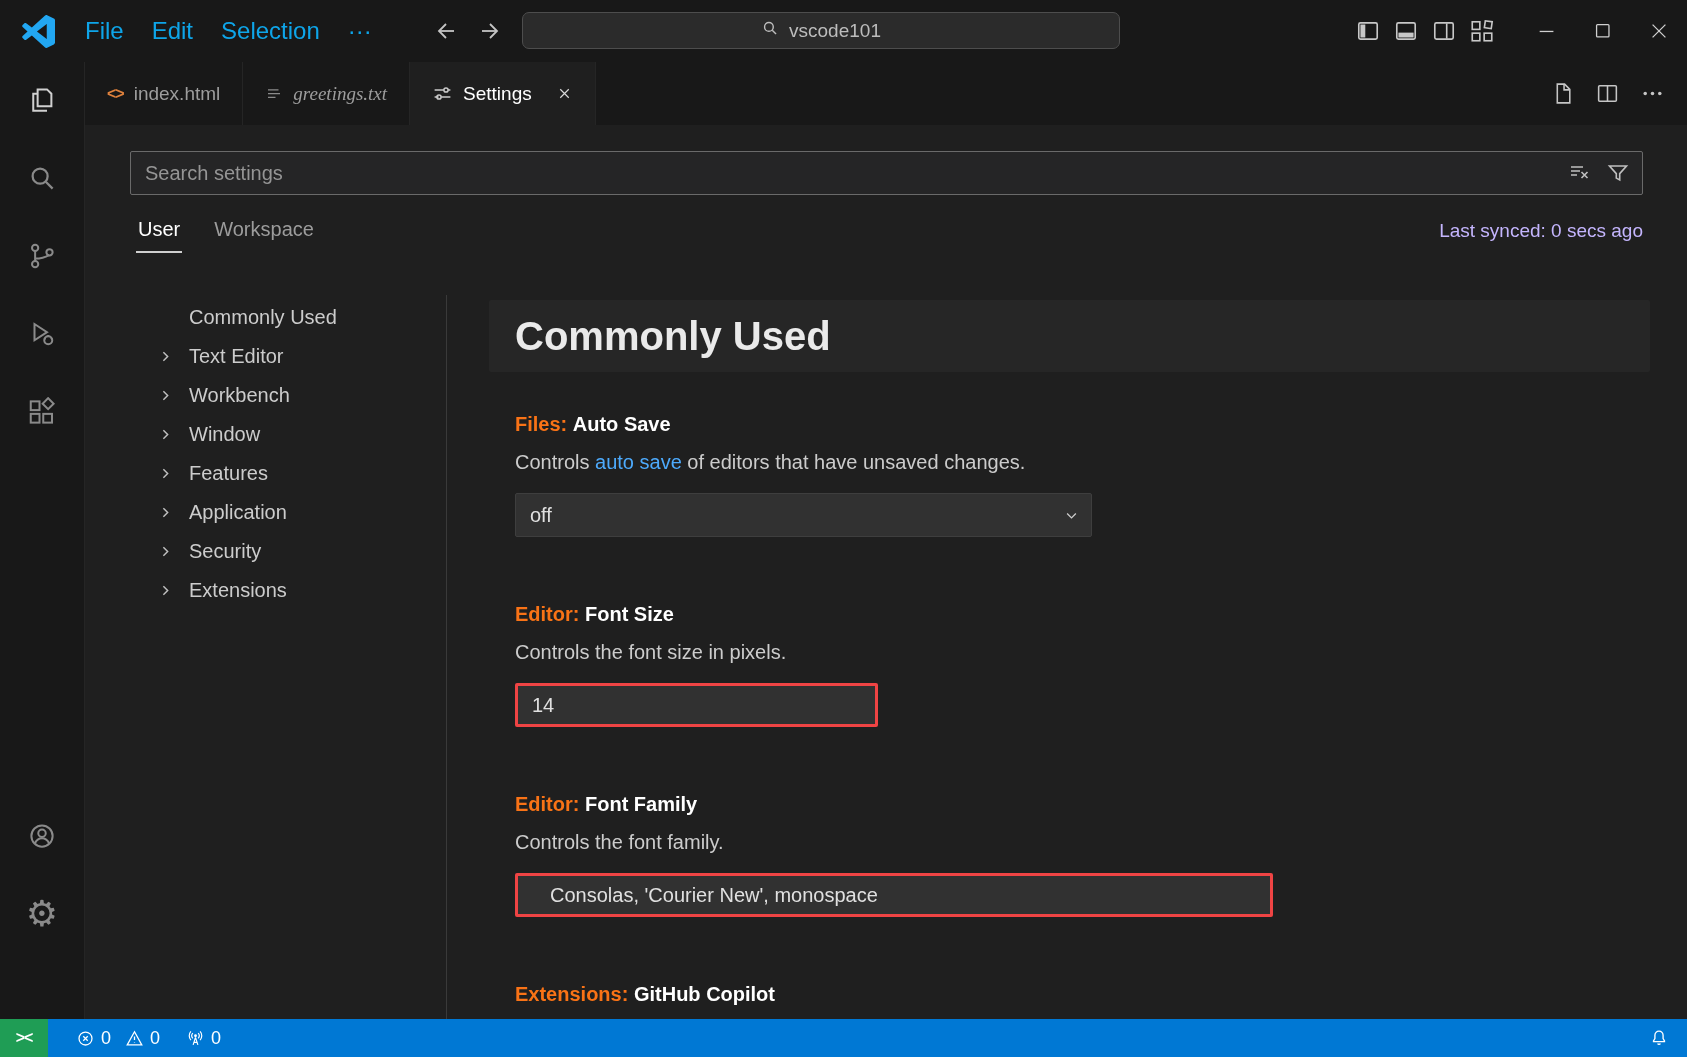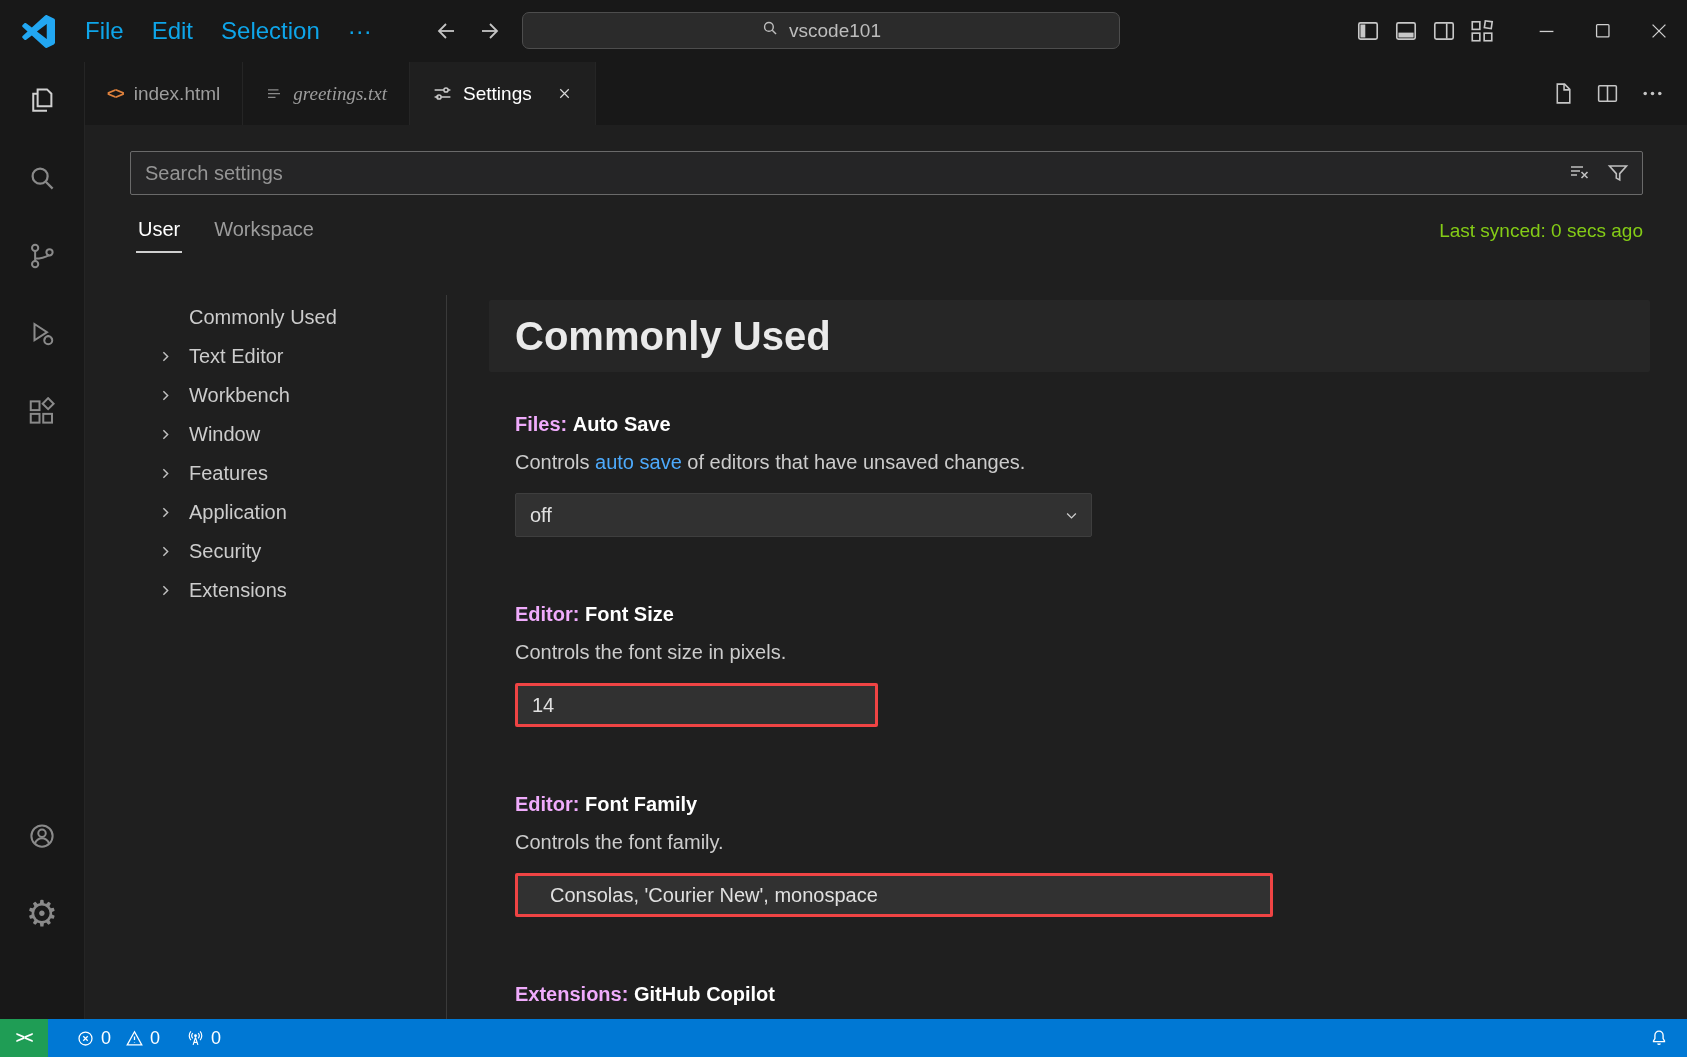--- a/index.html
+++ b/index.html
@@ -53,36 +53,36 @@
   .search-row input { flex:1; background:transparent; border:none; outline:none; color:#cccccc;
                       font-size:20px; font-family:inherit; margin-left:14px; }
   .search-row input::placeholder { color:#959595; }
   .search-icons { display:flex; gap:14px; margin-right:12px; color:#c0c0c0; }
   .search-icons span { display:flex; align-items:center; }
 
   .scope-row { position:absolute; top:84px; left:51px; right:44px; height:44px; display:flex; align-items:center; }
   .scope-tab { font-size:20px; padding:8px 2px 10px; margin-right:30px; color:#9c9c9c;
                border-bottom:2px solid transparent; }
   .scope-tab.active { color:#ffffff; border-bottom-color:#cfcfcf; }
-  .last-synced { margin-left:auto; color:#84cc16; font-size:19px; }
+  .last-synced { margin-left:auto; color:#c4b5fd; font-size:19px; }
 
   .toc { position:absolute; left:0; top:165px; width:361px; bottom:0; padding-top:8px; }
   .toc-item { height:39px; display:flex; align-items:center; padding-left:104px; position:relative;
               font-size:20px; color:#cccccc; }
   .toc-item .chev { position:absolute; left:72px; display:flex; align-items:center; color:#c0c0c0; }
   .divider-v { position:absolute; left:361px; top:170px; bottom:0; width:1px; background:#3a3a3a; }
 
   .content { position:absolute; left:404px; top:160px; right:0; bottom:0; overflow:hidden; }
   .section-header { margin:15px 37px 0 0; height:72px; background:#262626; border-radius:2px;
                     display:flex; align-items:center; padding-left:26px;
                     font-size:40px; font-weight:700; color:#eaeaea; }
   .items { padding:41px 0 0 26px; }
   .setting-item { margin-bottom:66px; }
   .setting-title { font-size:20px; margin-bottom:15px; }
-  .setting-title .cat { color:#f0abfc; font-weight:600; }
+  .setting-title .cat { color:#f97316; font-weight:600; }
   .setting-title .name { color:#ffffff; font-weight:700; }
   .setting-desc { font-size:20px; color:#cccccc; margin-bottom:19px; }
   .setting-desc .link { color:#4daafc; cursor:pointer; }
   .control-select { width:577px; height:44px; background:#313131; border:1px solid #3e3e3e; border-radius:2px;
                     display:flex; align-items:center; padding:0 14px; font-size:20px; color:#e0e0e0;
                     position:relative; }
   .control-select .sel-chev { position:absolute; right:10px; display:flex; align-items:center; color:#cccccc; }
   .control-input { height:44px; background:#313131; border:3px solid #ef4444; border-radius:2px;
                    padding:0 14px; font-size:20px; color:#e0e0e0; font-family:inherit; outline:none; }
   .w-num { width:363px; }

